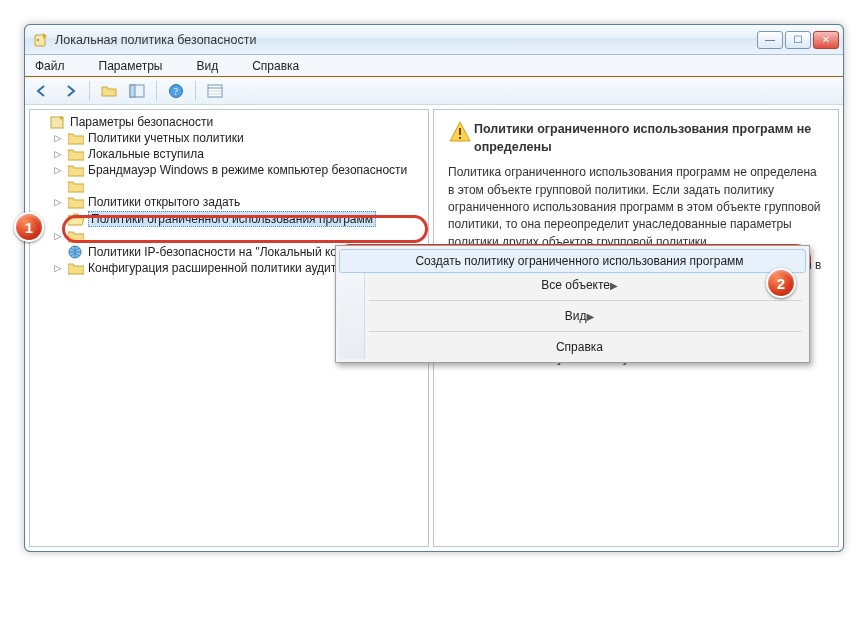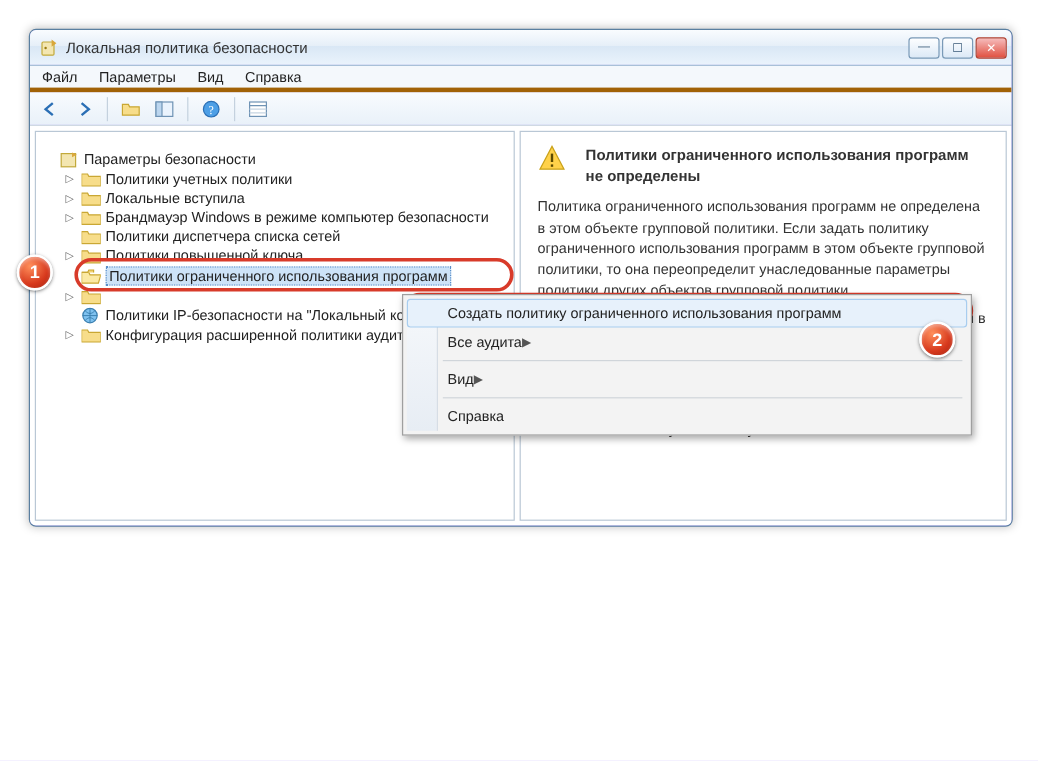--- a/index.html
+++ b/index.html
@@ -9,24 +9,24 @@
     font-size: 12px;
     background: #fff;
     width: 865px;
     height: 634px;
     position: relative;
     overflow: hidden;
   }
   .outer-frame {
     position: absolute;
     left: 24px; top: 24px;
-    width: 820px; height: 415px;
+    width: 820px; height: 528px;
     border: 1px solid #5a7fa0;
     border-radius: 6px;
-    background: #c4b5fd;
+    background: #14532d;
     box-shadow: 0 0 8px rgba(0,0,0,.25);
     display: flex;
     flex-direction: column;
     overflow: hidden;
   }
   .titlebar {
     height: 30px;
     background: linear-gradient(#f9fcff,#e6eff8 45%,#d9e7f5 46%,#eaf3fc);
     border-bottom: 1px solid #a8c0d8;
     display: flex;
@@ -42,23 +42,23 @@
     border: 1px solid #7a9ab7;
     border-radius: 3px;
     background: linear-gradient(#fdfeff,#dce9f6);
     display:flex; align-items:center; justify-content:center;
     font-size: 10px; color:#3a5a78;
   }
   .win-btn.close { background: linear-gradient(#f6bcbc,#e05040); color:#fff; border-color:#b04030;}
   .menubar {
     height: 22px;
     background: #f4f8fc;
-    border-bottom: 4px solid #a16207;
+    border-bottom: 1px solid #a16207;
     display:flex; align-items:center;
-    padding: 0 2px; gap: 2px;
+    padding: 0 2px; gap: 18px;
   }
   .menubar .menu-item { padding: 2px 8px; color:#222; border-radius:3px; }
   .toolbar {
     height: 28px;
     background: linear-gradient(#f8fbfe,#e9f1f9);
     border-bottom: 1px solid #cfd9e3;
     display:flex; align-items:center;
     padding: 0 6px; gap: 6px;
   }
   .tb-btn {
@@ -71,26 +71,26 @@
     flex:1; display:flex; padding:4px; gap:4px; background:#fff; overflow:hidden;
   }
   .pane {
     border: 1px solid #b9c7d5;
     background:#fff;
     overflow:hidden;
     position:relative;
   }
   .tree-pane { width: 400px; }
   .detail-pane { flex:1; padding: 10px 14px; font-size: 12px; color:#333; line-height:1.45; }
-  .detail-head { display:flex; gap:16px; align-items:flex-start; margin-bottom:8px;}
+  .detail-head { display:flex; gap:2px; align-items:flex-start; margin-bottom:8px;}
   .detail-head svg { flex:0 0 24px; }
   .detail-title { font-weight:600; font-size:12.5px; }
   .detail-body p { margin: 6px 0; }
   
-  .tree { padding: 4px 2px; font-size:12px; color:#222;margin-top:11px; }
+  .tree { padding: 4px 2px; font-size:12px; color:#222; }
   .node { display:flex; align-items:center; gap:4px; padding:1px 2px; white-space:nowrap; }
   .node .tw { width:12px; text-align:center; color:#6b6b6b; font-size:9px; }
   .node .lbl { }
   .children { padding-left: 18px; }
   .node.selected {
     background:#fff;
   }
   .node.selected .lbl {
     background:#cde3f8;
     border:1px dotted #5a8ec8;
@@ -131,21 +131,21 @@
   }
   .ctx .gutter {
     position:absolute; left:3px; top:3px; bottom:3px; width:26px;
     background:linear-gradient(#f6f8fb,#e7edf4);
     border-right:1px solid #d6dde5;
   }
   .ctx-item {
     position:relative;
     padding: 5px 20px 5px 34px;
     color:#222;
-    display:flex; align-items:center; justify-content:flex-start;
+    display:flex; align-items:center; justify-content:center;
   }
   .ctx-item.hover { background:#e7f1fb; border:1px solid #a8cdef; border-radius:3px; padding:4px 19px 4px 33px;}
   .ctx-sep { margin: 3px 4px 3px 30px; height:1px; background:#d0d5da; }
   .ctx-arrow { color:#555; font-size:10px; }
 </style>
 </head>
 <body>
 
 <div class="outer-frame">
 
@@ -246,28 +246,27 @@
             <span class="ficon"><svg viewBox="0 0 16 14">
                   <path d="M0 3h5l1 2h10v8H0z" fill="#f7dd8a" stroke="#c9a733"></path>
                 </svg></span>
             <span class="lbl">Брандмауэр Windows в режиме компьютер безопасности</span>
           </div>
           <div class="node">
             <span class="tw"></span>
             <span class="ficon"><svg viewBox="0 0 16 14">
                   <path d="M0 3h5l1 2h10v8H0z" fill="#f7dd8a" stroke="#c9a733"></path>
                 </svg></span>
-            <span class="lbl">Политики диспетчера списка сетей</span>
-          </div>
-          <div class="node">
-            <span class="tw">▷</span>
-            <span class="ficon"><svg viewBox="0 0 16 14">
-                  <path d="M0 3h5l1 2h10v8H0z" fill="#f7dd8a" stroke="#c9a733"></path>
-                </svg></span>
-            <span class="lbl">Политики повышенной ключа</span>
+          </div>
+          <div class="node">
+            <span class="tw">▷</span>
+            <span class="ficon"><svg viewBox="0 0 16 14">
+                  <path d="M0 3h5l1 2h10v8H0z" fill="#f7dd8a" stroke="#c9a733"></path>
+                </svg></span>
+            <span class="lbl">Политики открытого задать</span>
           </div>
           <div class="node selected">
             <span class="tw"></span>
             <span class="ficon"><svg viewBox="0 0 16 14">
                   <path d="M0 4h6l1 2h9l-2 7H0z" fill="#fbe9a4" stroke="#c9a733"></path>
                   <path d="M0 4h5l1-2h4v2" fill="#f2d272" stroke="#c9a733"></path>
                 </svg></span>
             <span class="lbl">Политики ограниченного использования программ</span>
           </div>
           <div class="node">
@@ -317,21 +316,21 @@
 
 <div class="callout-oval" style="left:62px; top:215px; width:366px; height:28px;"></div>
 <div class="callout-badge" style="left:14px; top:212px;">1</div>
 
 <div class="ctx">
   <div class="gutter"></div>
   <div class="ctx-item hover">
     <span>Создать политику ограниченного использования программ</span>
   </div>
   <div class="ctx-item">
-    <span>Все аудита</span>
+    <span>Все объекте</span>
     <span class="ctx-arrow">▶</span>
   </div>
   <div class="ctx-sep"></div>
   <div class="ctx-item">
     <span>Вид</span>
     <span class="ctx-arrow">▶</span>
   </div>
   <div class="ctx-sep"></div>
   <div class="ctx-item">
     <span>Справка</span>

